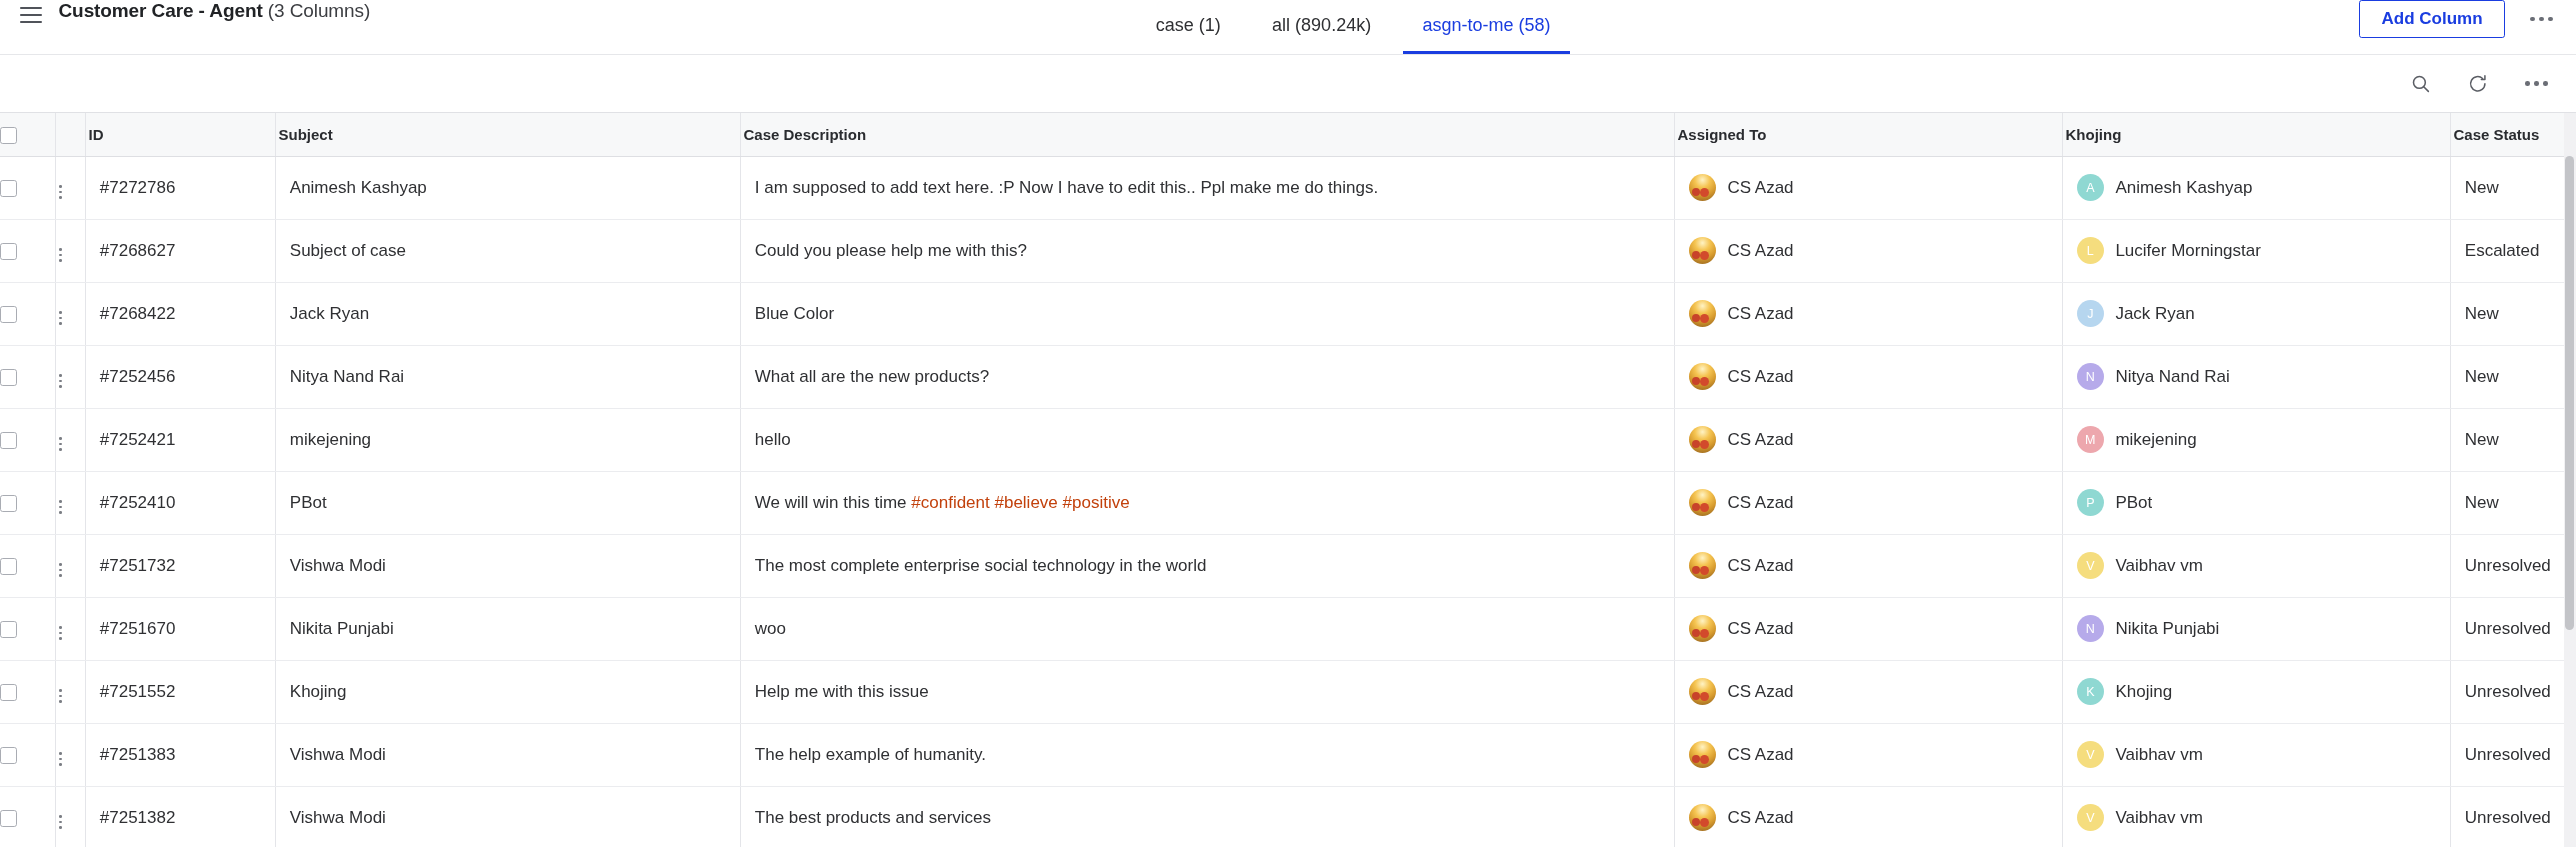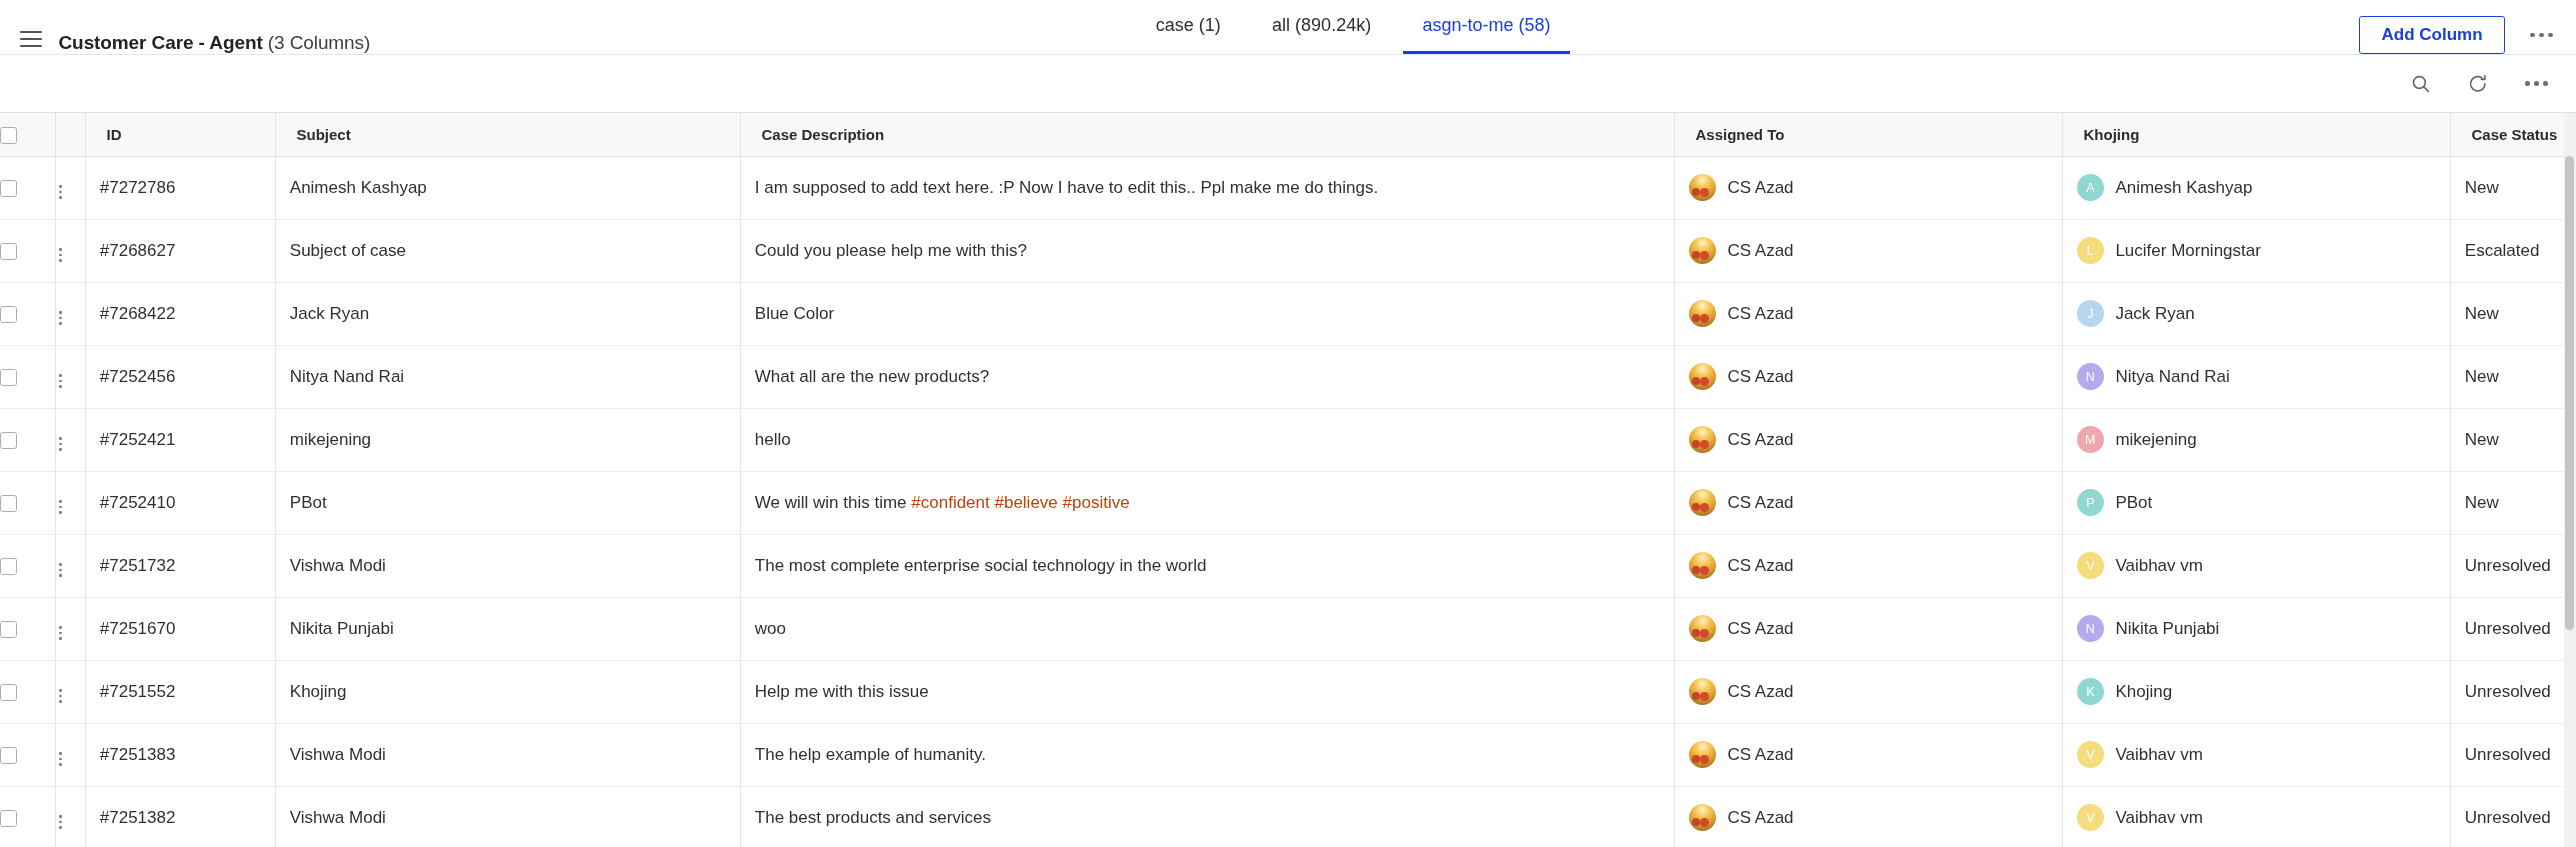--- a/index.html
+++ b/index.html
@@ -12,21 +12,21 @@
     font-family: "Liberation Sans", sans-serif;
     color: #2f3033;
     -webkit-font-smoothing: antialiased;
   }
 
   
   .topbar {
     position: relative;
     height: 55px;
     display: flex;
-    align-items: flex-end;
+    align-items: flex-start;
     background: #ffffff;
     border-bottom: 1.8px solid #e6e7ea;
   }
   .hamburger {
     width: 30px; height: 30px;
     margin-left: 16px; margin-right: 12.5px;
     display: flex; flex-direction: column;
     justify-content: center; align-items: center;
     gap: 5.4px;
     cursor: pointer;
@@ -145,21 +145,21 @@
     overflow: hidden;
     white-space: nowrap;
     text-overflow: ellipsis;
   }
   table.grid thead th {
     height: 43px;
     background: #f7f8f9;
     font-size: 15px;
     font-weight: bold;
     color: #2a2c30;
-    padding: 0 21px;
+    padding: 0 3px;
     border-bottom: 0.9px solid #dedfe3;
   }
   table.grid tbody td {
     height: 63px;
     padding: 0 14.3px;
     color: #2f3033;
     background: #ffffff;
   }
 
   

